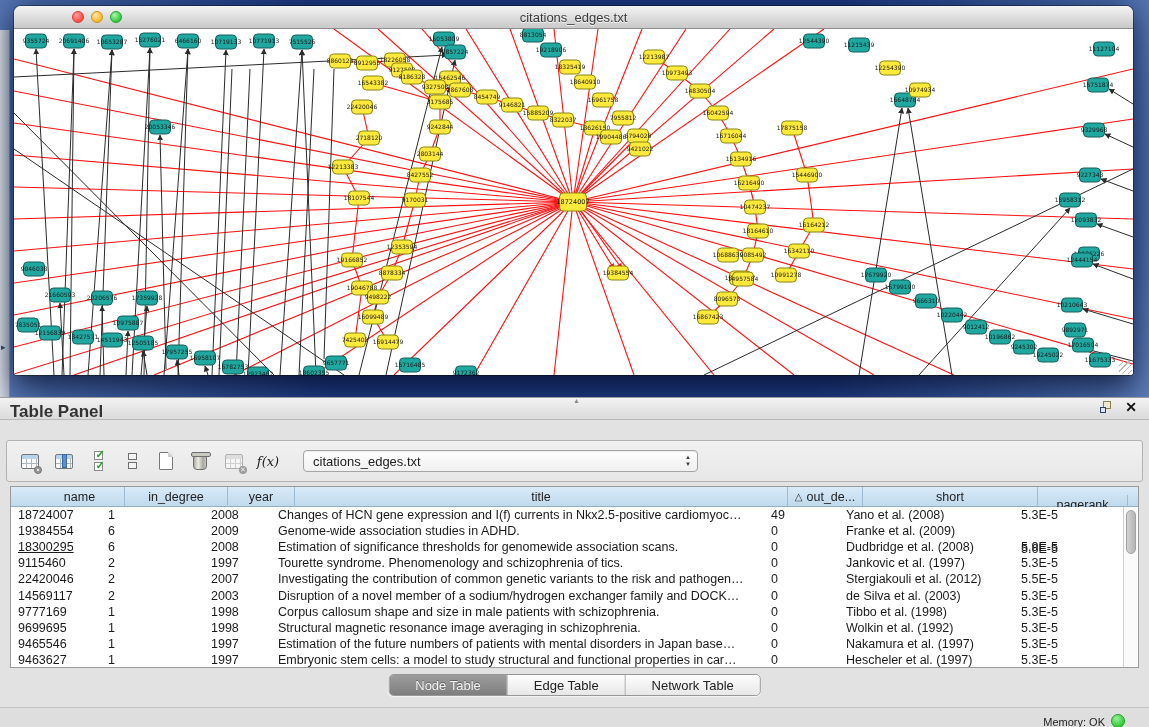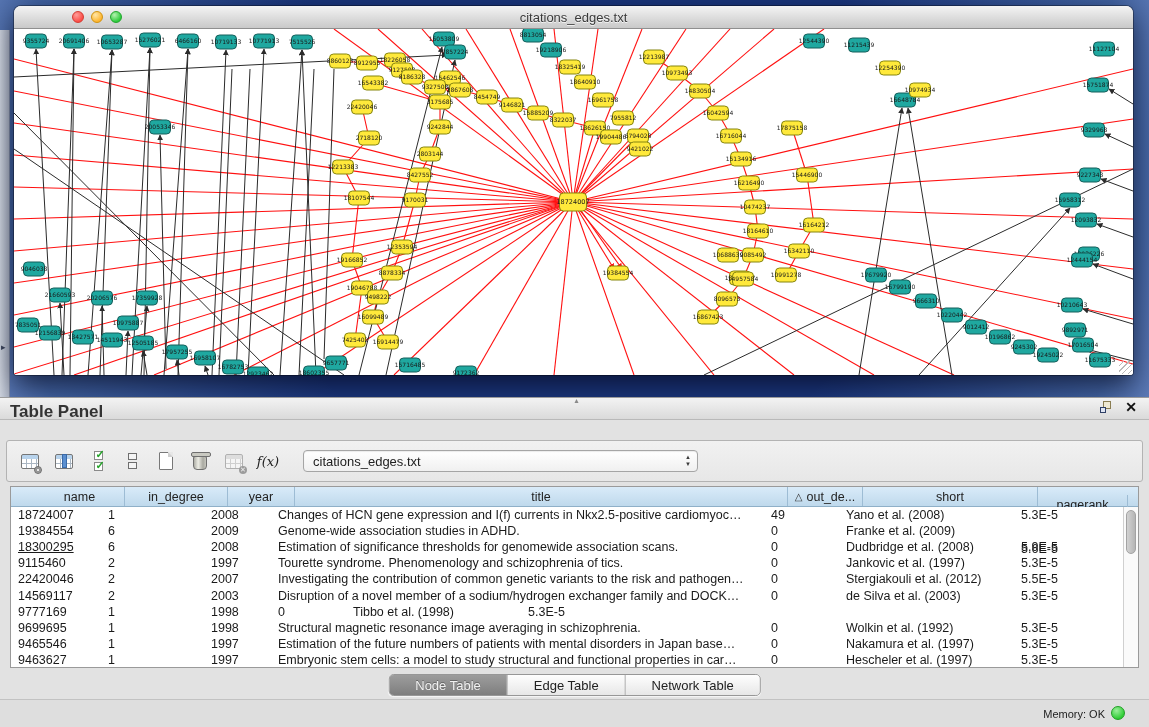--- a/index.html
+++ b/index.html
@@ -96,21 +96,21 @@
   .vscroll .thumb{position:absolute;left:2px;top:3px;width:10px;height:44px;border-radius:5px;
     background:linear-gradient(90deg,#d2d2d2,#b5b5b5);border:1px solid #a3a3a3;}
 
   .seg-tabs{position:absolute;left:50%;transform:translateX(-50%);top:277px;display:flex;
     border:1px solid #979797;border-radius:5px;overflow:hidden;box-shadow:0 1px 1px rgba(255,255,255,.7);}
   .seg-tab{height:20px;padding:0 26px;font-size:13px;display:flex;align-items:center;
     background:linear-gradient(#fefefe,#e7e7e7);color:#222;border-right:1px solid #a5a5a5;}
   .seg-tab:last-child{border-right:none;}
   .seg-tab.active{background:linear-gradient(#9d9d9d,#7e7e7e);color:#f1f1f1;text-shadow:0 -1px 0 #666;}
 
-  .status-bar{position:absolute;left:0;bottom:0;width:100%;height:28px;background:#dedede;
+  .status-bar{position:absolute;left:0;bottom:0;width:100%;height:20px;background:#dedede;
     border-top:1px solid #c2c2c2;}
   .memory-label{position:absolute;right:44px;top:8px;font-size:11px;color:#222;}
   .memory-dot{position:absolute;right:24px;top:6px;width:14px;height:14px;border-radius:50%;
     background:radial-gradient(circle at 38% 30%,#9bef9b,#2ecc34 72%);border:1px solid #1f9e24;}
 </style>
 </head>
 <body>
 
 <div class="desktop">
   <div class="side-strip">
@@ -635,20 +635,21 @@
           <div class="td" style="width: 67px;">2003</div>
           <div class="td" style="width: 493px;">Disruption of a novel member of a sodium/hydrogen exchanger family and DOCK…</div>
           <div class="td" style="width: 75px;">0</div>
           <div class="td" style="width: 175px;">de Silva et al. (2003)</div>
           <div class="td" style="width: 90px;">5.3E-5</div>
         </div>
         <div class="tr">
           <div class="td" style="width: 90px;">9777169</div>
           <div class="td" style="width: 103px;">1</div>
           <div class="td" style="width: 67px;">1998</div>
+          <div class="td" style="width: 493px;">Corpus callosum shape and size in male patients with schizophrenia.</div>
           <div class="td" style="width: 75px;">0</div>
           <div class="td" style="width: 175px;">Tibbo et al. (1998)</div>
           <div class="td" style="width: 90px;">5.3E-5</div>
         </div>
         <div class="tr">
           <div class="td" style="width: 90px;">9699695</div>
           <div class="td" style="width: 103px;">1</div>
           <div class="td" style="width: 67px;">1998</div>
           <div class="td" style="width: 493px;">Structural magnetic resonance image averaging in schizophrenia.</div>
           <div class="td" style="width: 75px;">0</div>

